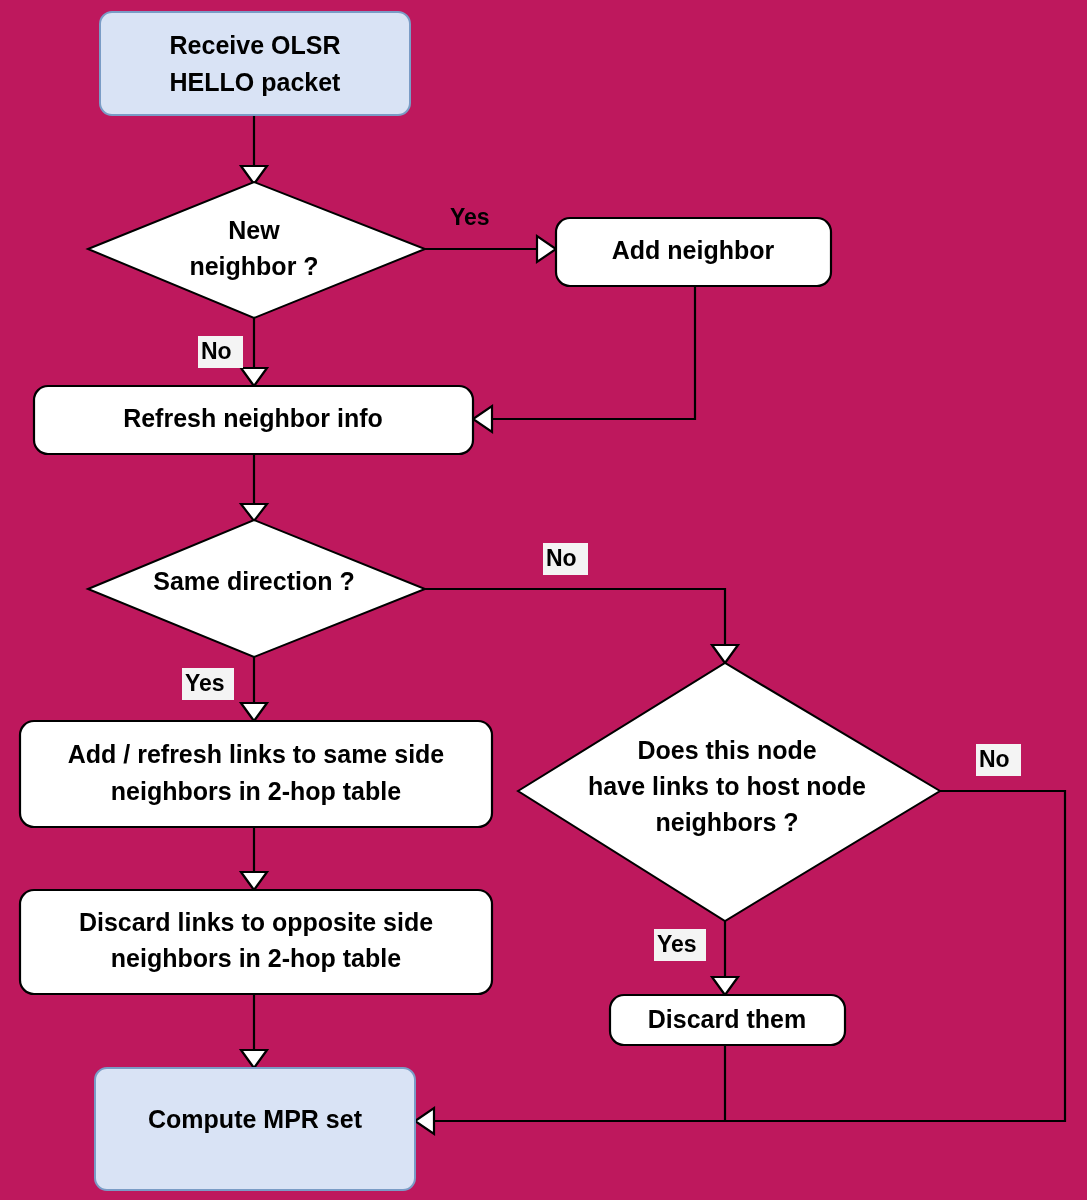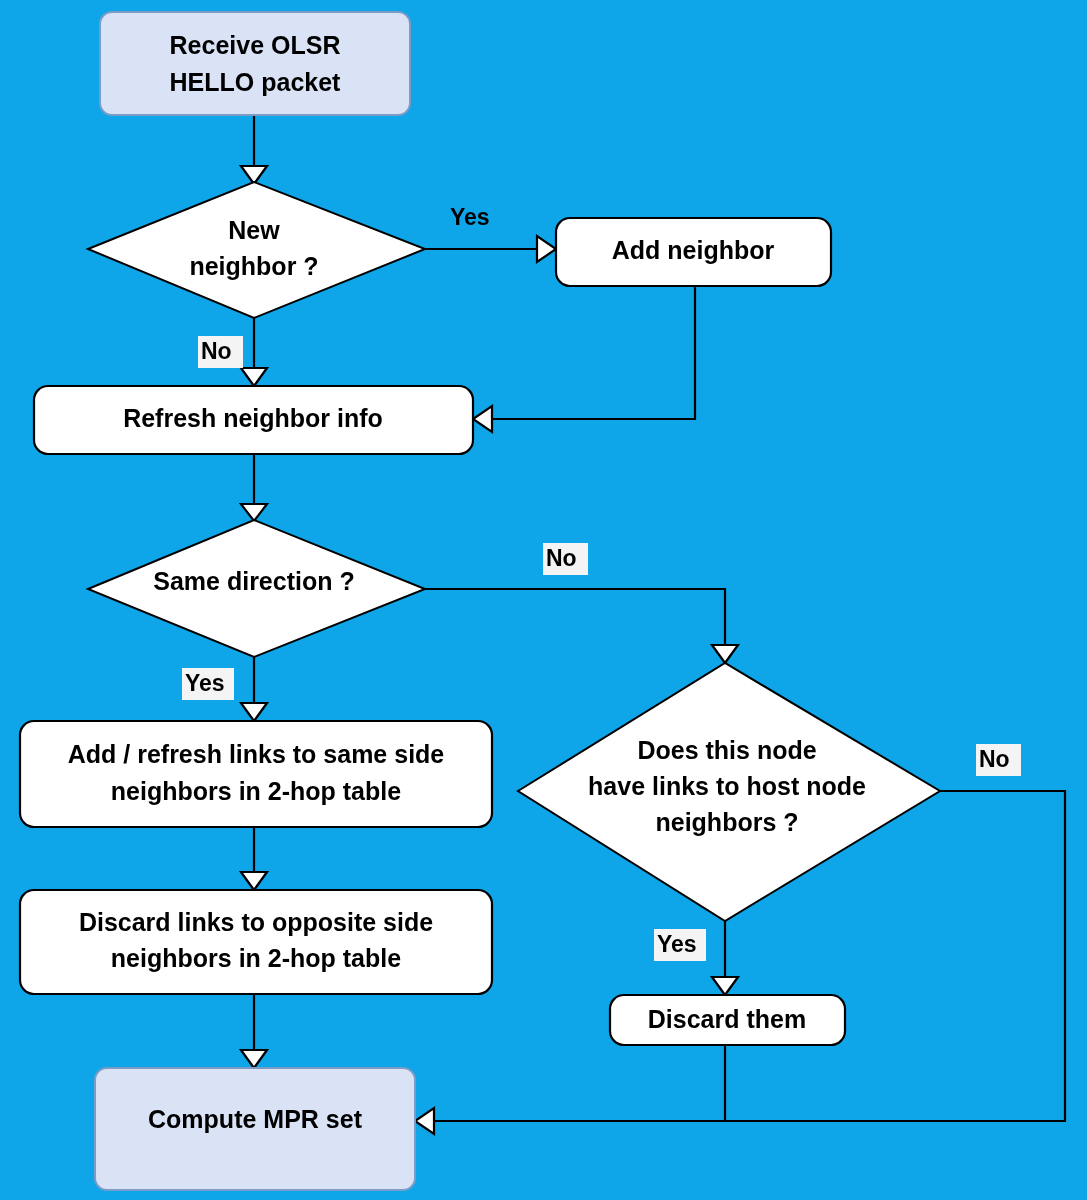--- a/index.html
+++ b/index.html
@@ -10,21 +10,21 @@
   body {
     width: 1087px;
     height: 1200px;
     font-family: "Liberation Sans", sans-serif;
     overflow: hidden;
   }
   #flowchart-root {
     position: relative;
     width: 1087px;
     height: 1200px;
-    background: #0ea5e9;
+    background: #be185d;
   }
   svg.chart {
     display: block;
     width: 1087px;
     height: 1200px;
   }
   .node-shape {
     stroke: #000000;
     stroke-width: 2.2;
   }

